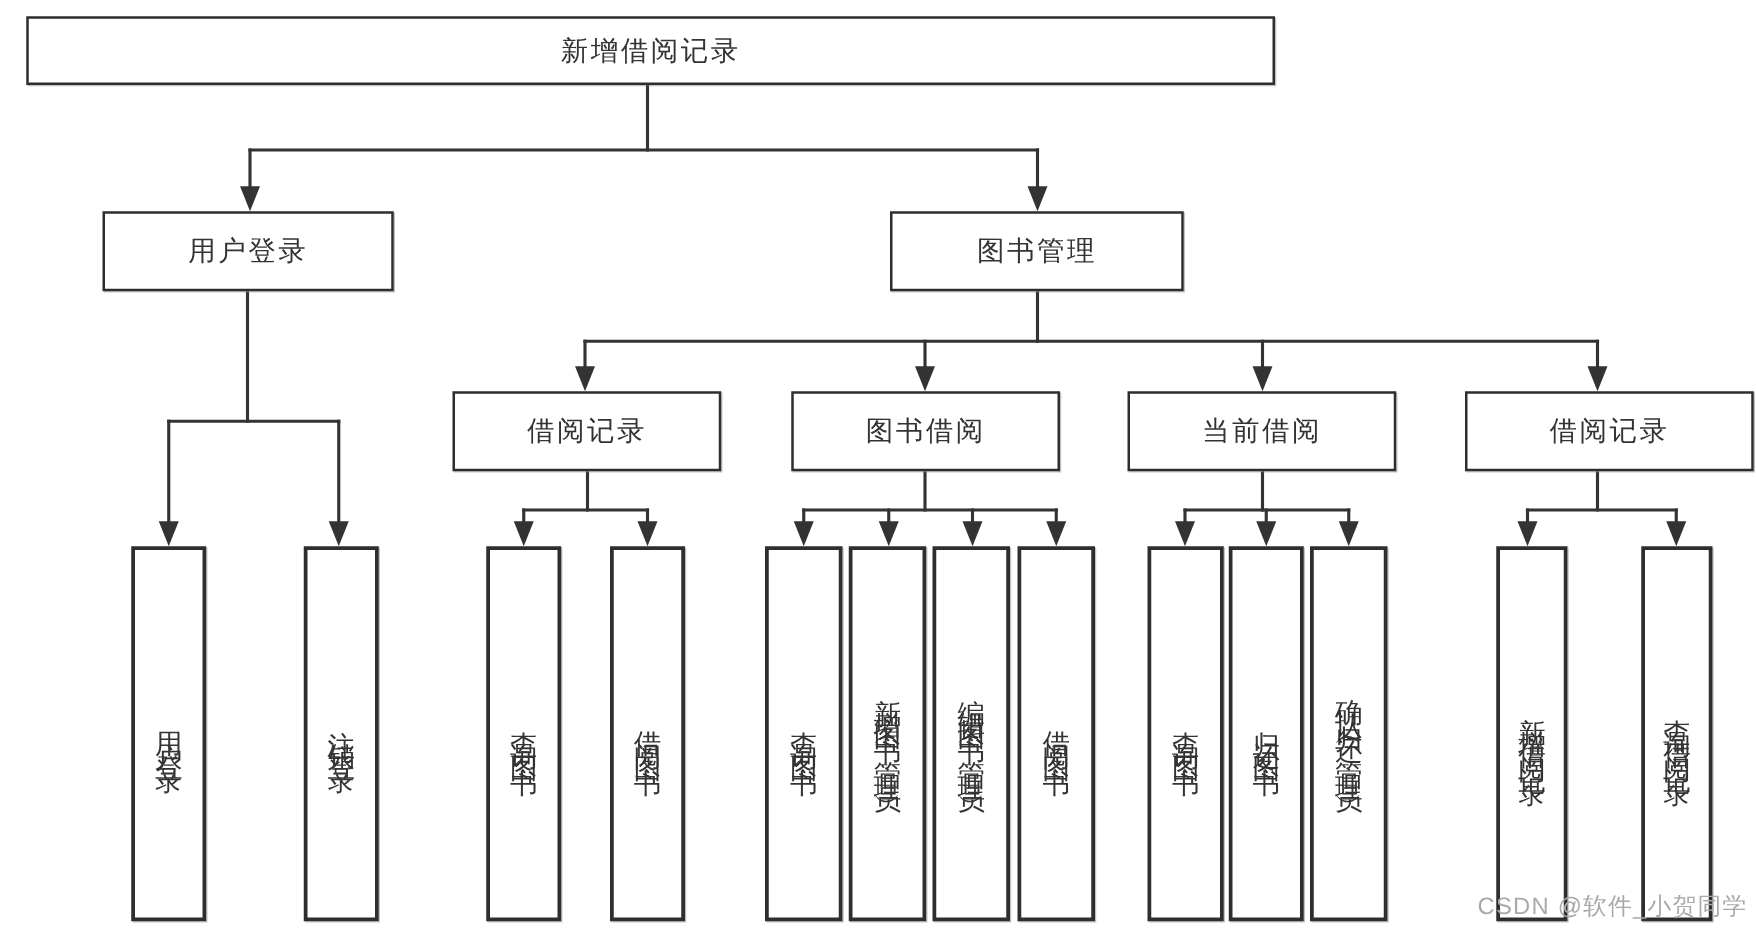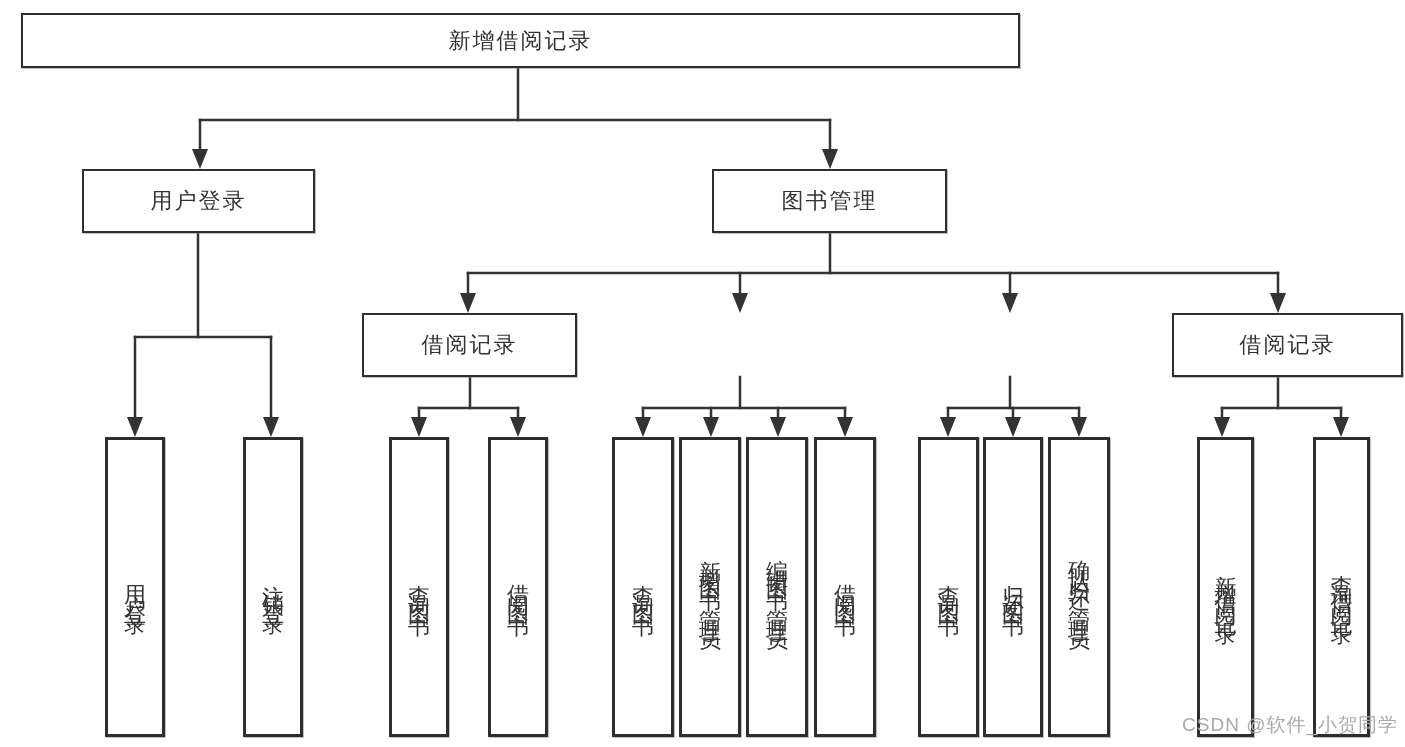--- a/index.html
+++ b/index.html
@@ -118,20 +118,22 @@
       <line x1="1341" y1="408" x2="1341" y2="423" stroke="#333333" stroke-width="2.5" stroke-linecap="square"></line>
       <polygon points="1333,417 1349,417 1341,437" fill="#333333"></polygon>
     </svg>
 
   <div class="node" style="left:21px; top:13px; width:999px; height:55px;">新增借阅记录</div>
 
   <div class="node" style="left:82px; top:169px; width:233px; height:64px;">用户登录</div>
   <div class="node" style="left:712px; top:169px; width:235px; height:64px;">图书管理</div>
 
   <div class="node" style="left:362px; top:313px; width:215px; height:64px;">借阅记录</div>
+  <div class="node" style="left:633px; top:313px; width:215px; height:64px;">图书借阅</div>
+  <div class="node" style="left:902px; top:313px; width:215px; height:64px;">当前借阅</div>
   <div class="node" style="left:1172px; top:313px; width:231px; height:64px;">借阅记录</div>
 
   <div class="node leaf" style="left:105px; top:437px; width:60px; height:300px;">用户登录</div>
   <div class="node leaf" style="left:243px; top:437px; width:60px; height:300px;">注销登录</div>
 
   <div class="node leaf" style="left:389px; top:437px; width:60px; height:300px;">查询图书</div>
   <div class="node leaf" style="left:488px; top:437px; width:60px; height:300px;">借阅图书</div>
 
   <div class="node leaf" style="left:612px; top:437px; width:62px; height:300px;">查询图书</div>
   <div class="node leaf" style="left:679px; top:437px; width:62px; height:300px;">新增图书（管理员）</div>

